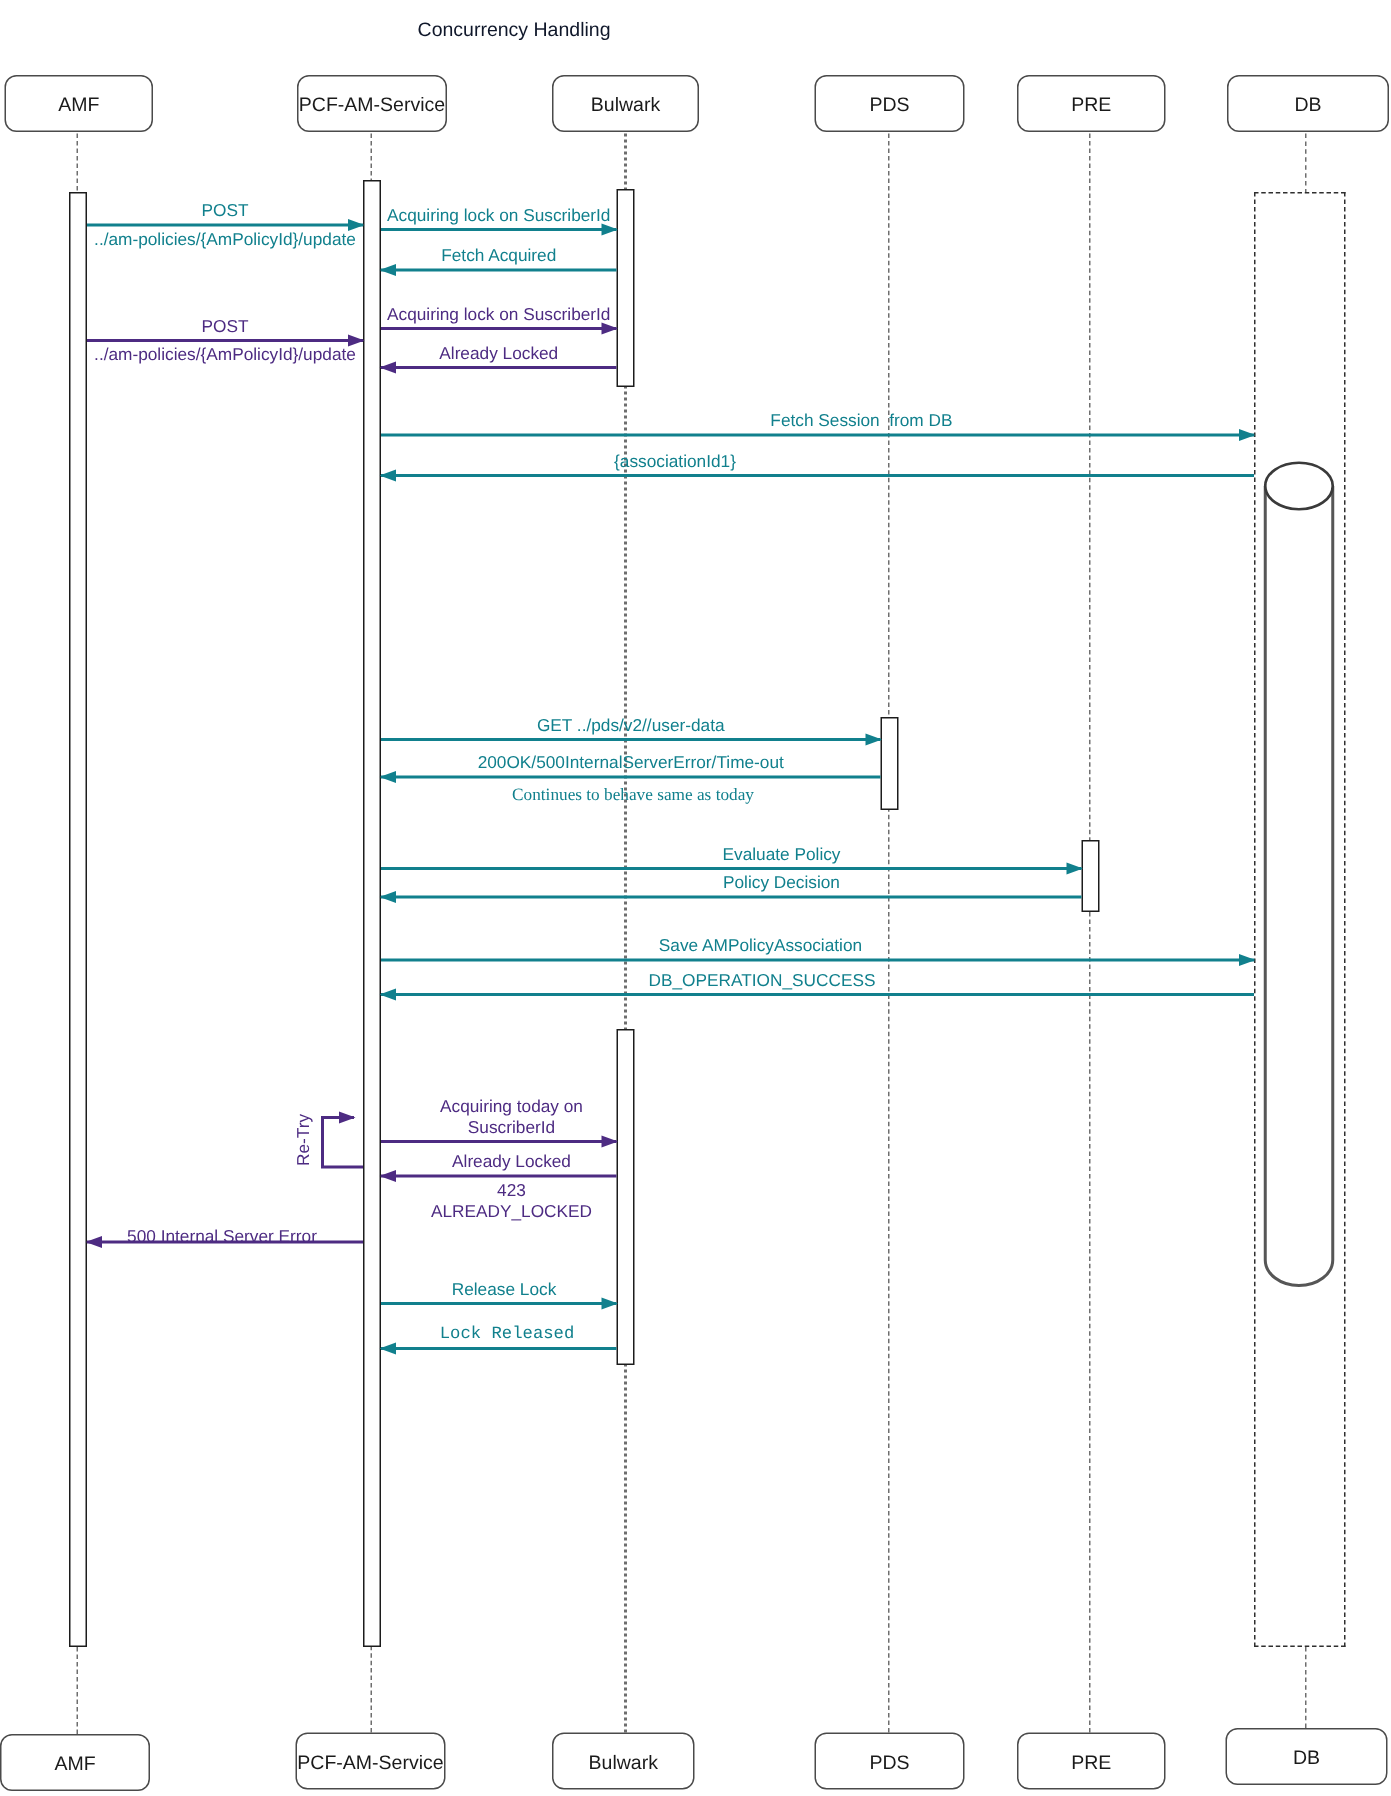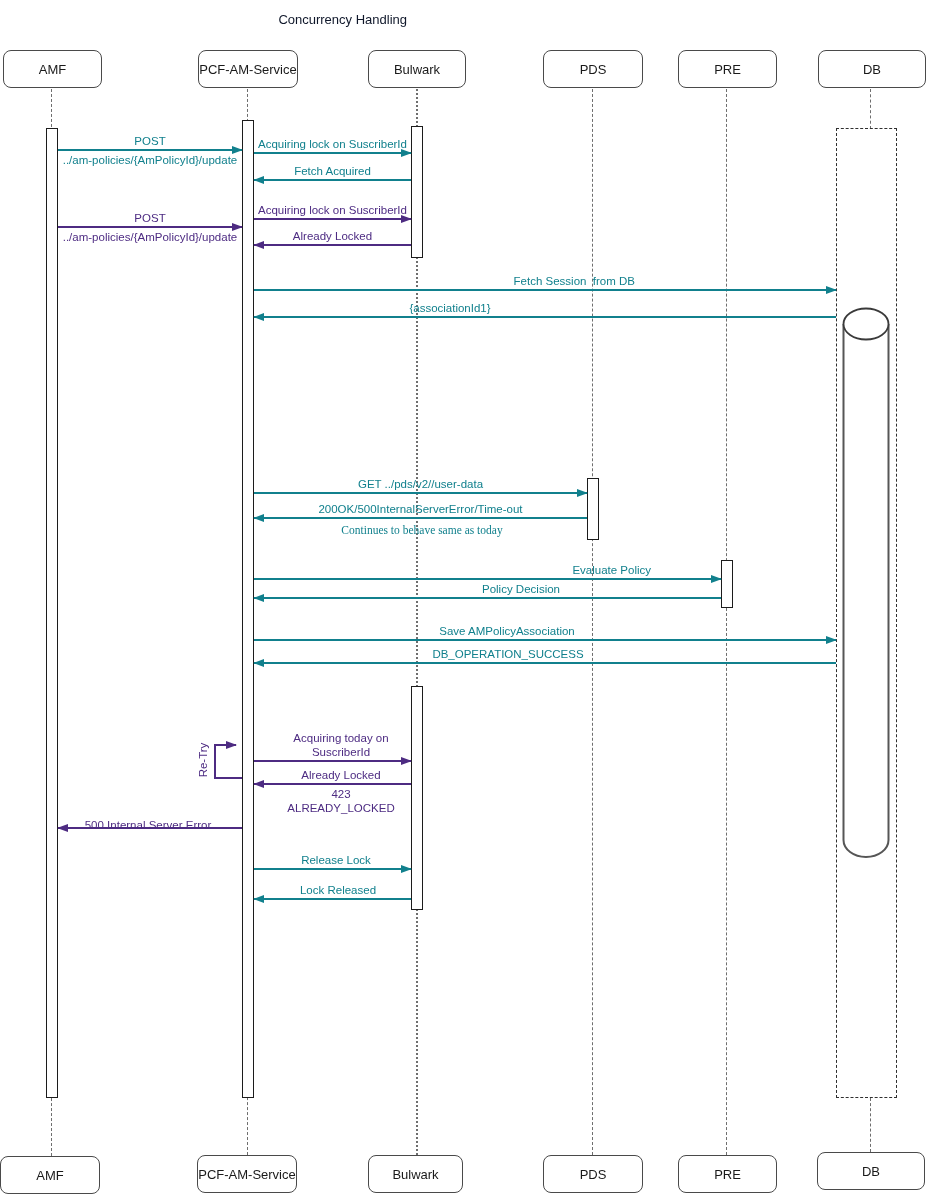--- a/index.html
+++ b/index.html
@@ -141,21 +141,21 @@
       </div>
       <div class="msg-label" style="left: 290.5px; top: 477px; color: rgb(17, 128, 141);">GET ../pds/v2//user-data</div>
       <div class="msg-line" style="left: 254px; top: 517px; width: 333px; background: rgb(17, 128, 141);">
         <div class="arrow-head left" style="border-right-color: rgb(17, 128, 141);"></div>
       </div>
       <div class="msg-label" style="left: 290.5px; top: 502px; color: rgb(17, 128, 141);">200OK/500InternalServerError/Time-out</div>
       <div class="msg-label" style="left: 292px; top: 523px; color: rgb(17, 128, 141); font-family: Liberation Serif, serif;">Continues to behave same as today</div>
       <div class="msg-line" style="left: 254px; top: 578px; width: 467px; background: rgb(17, 128, 141);">
         <div class="arrow-head right" style="border-left-color: rgb(17, 128, 141);"></div>
       </div>
-      <div class="msg-label" style="left: 391px; top: 563px; color: rgb(17, 128, 141); text-align: right;">Evaluate Policy</div>
+      <div class="msg-label" style="left: 391px; top: 563px; color: rgb(17, 128, 141);">Evaluate Policy</div>
       <div class="msg-line" style="left: 254px; top: 597px; width: 467px; background: rgb(17, 128, 141);">
         <div class="arrow-head left" style="border-right-color: rgb(17, 128, 141);"></div>
       </div>
       <div class="msg-label" style="left: 391px; top: 582px; color: rgb(17, 128, 141);">Policy Decision</div>
       <div class="msg-line" style="left: 254px; top: 639px; width: 582px; background: rgb(17, 128, 141);">
         <div class="arrow-head right" style="border-left-color: rgb(17, 128, 141);"></div>
       </div>
       <div class="msg-label" style="left: 377px; top: 624px; color: rgb(17, 128, 141);">Save AMPolicyAssociation</div>
       <div class="msg-line" style="left: 254px; top: 662px; width: 582px; background: rgb(17, 128, 141);">
         <div class="arrow-head left" style="border-right-color: rgb(17, 128, 141);"></div>
@@ -176,15 +176,15 @@
         <div class="arrow-head left" style="border-right-color: rgb(77, 43, 130);"></div>
       </div>
       <div class="msg-label" style="left: 18px; top: 818px; color: rgb(77, 43, 130);">500 Internal Server Error</div>
       <div class="msg-line" style="left: 254px; top: 868px; width: 157px; background: rgb(17, 128, 141);">
         <div class="arrow-head right" style="border-left-color: rgb(17, 128, 141);"></div>
       </div>
       <div class="msg-label" style="left: 206px; top: 853px; color: rgb(17, 128, 141);">Release Lock</div>
       <div class="msg-line" style="left: 254px; top: 898px; width: 157px; background: rgb(17, 128, 141);">
         <div class="arrow-head left" style="border-right-color: rgb(17, 128, 141);"></div>
       </div>
-      <div class="msg-label" style="left: 208px; top: 883px; color: rgb(17, 128, 141);">Lock Released</div>
+      <div class="msg-label" style="left: 208px; top: 883px; color: rgb(17, 128, 141); font-family: Liberation Mono, monospace;">Lock Released</div>
     </div>
 </div>
 
 </body></html>

